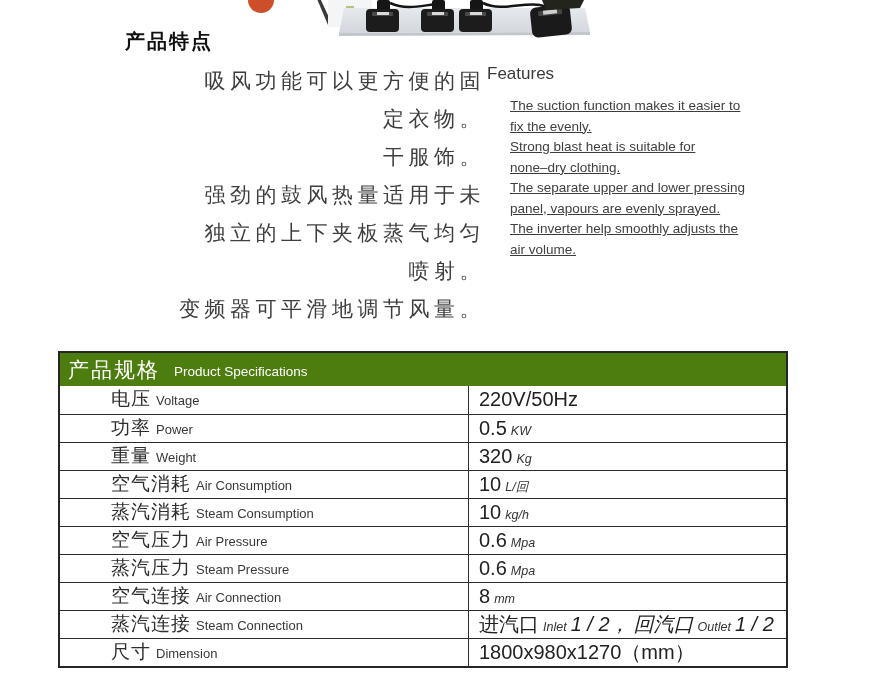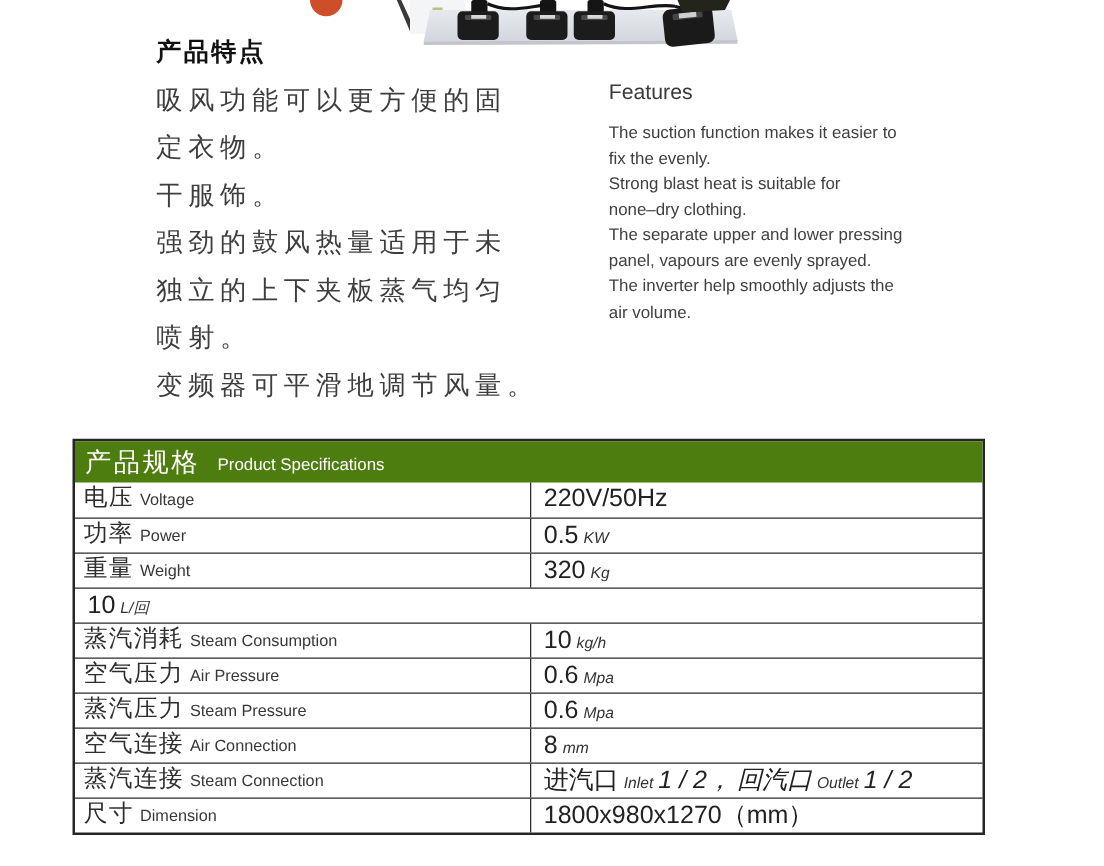--- a/index.html
+++ b/index.html
@@ -8,36 +8,36 @@
     font-family:"Liberation Sans",sans-serif;color:#3d3d3d;
   }
   
   .photo{position:absolute;left:240px;top:0;width:360px;height:42px;}
   
   .zh-heading{
     position:absolute;left:125px;top:28px;font-size:20px;font-weight:bold;color:#111;
     letter-spacing:2px;
   }
   .zh-body{position:absolute;left:125px;top:62px;width:360px;}
-  .zh-body .line{font-size:21px;line-height:38px;letter-spacing:4.5px;color:#3e3e3e;white-space:nowrap;}
+  .zh-body .line{font-size:21px;line-height:38px;letter-spacing:4.5px;color:#3e3e3e;white-space:nowrap;text-align:right;}
   
   .en-heading{position:absolute;left:487px;top:64px;font-size:17px;color:#3a3a3a;text-align:center;}
-  .en-body{position:absolute;left:487px;top:96px;width:300px;}
+  .en-body{position:absolute;left:510px;top:96px;width:300px;text-decoration:underline;}
   .en-body .line{font-size:13.5px;line-height:20.5px;color:#404040;white-space:nowrap;}
   
   .spec-table{
     position:absolute;left:58px;top:351px;width:730px;border:2px solid #262626;box-sizing:border-box;
   }
   .spec-header{
     height:33px;background:#4d7c0f;color:#ffffff;display:flex;align-items:center;padding-left:8px;
   }
   .sh-zh{font-size:21px;letter-spacing:2px;}
   .sh-en{font-size:13.5px;margin-left:14px;position:relative;top:2px;}
   .spec-row{
-    display:flex;height:28px;border-top:1.5px solid #2b2b2b;box-sizing:border-box;
+    display:flex;height:28px;border-top:1.5px solid #2b2b2b;box-sizing:border-box;padding-left:44px;
   }
   .spec-row:first-child{border-top:none;}
   .cell-label{
     width:365px;flex:0 0 365px;border-right:1.5px solid #2b2b2b;box-sizing:border-box;
     display:flex;align-items:baseline;padding-left:7px;overflow:hidden;
   }
   .cell-label .lz{font-size:19px;line-height:26px;color:#2e2e2e;letter-spacing:1px;}
   .cell-label .le{font-size:13px;color:#383838;margin-left:5px;}
   .cell-value{
     flex:1;display:flex;align-items:baseline;padding-left:10px;overflow:hidden;
@@ -169,20 +169,24 @@
           <div class="cell-label">
             <span class="lz">重量</span>
             <span class="le">Weight</span>
           </div>
           <div class="cell-value">
             <span class="seg seg-lg">320</span>
             <span class="seg seg-sm">Kg</span>
           </div>
         </div>
         <div class="spec-row">
+          <div class="cell-label">
+            <span class="lz">空气消耗</span>
+            <span class="le">Air Consumption</span>
+          </div>
           <div class="cell-value">
             <span class="seg seg-lg">10</span>
             <span class="seg seg-sm">L/回</span>
           </div>
         </div>
         <div class="spec-row">
           <div class="cell-label">
             <span class="lz">蒸汽消耗</span>
             <span class="le">Steam Consumption</span>
           </div>

